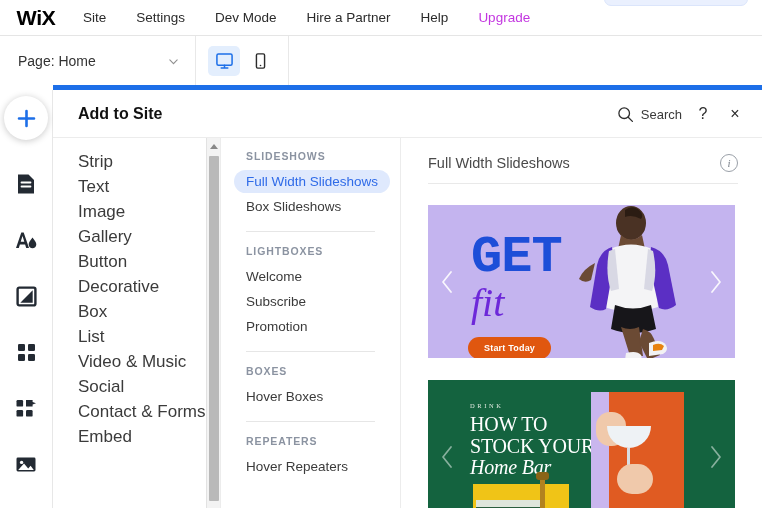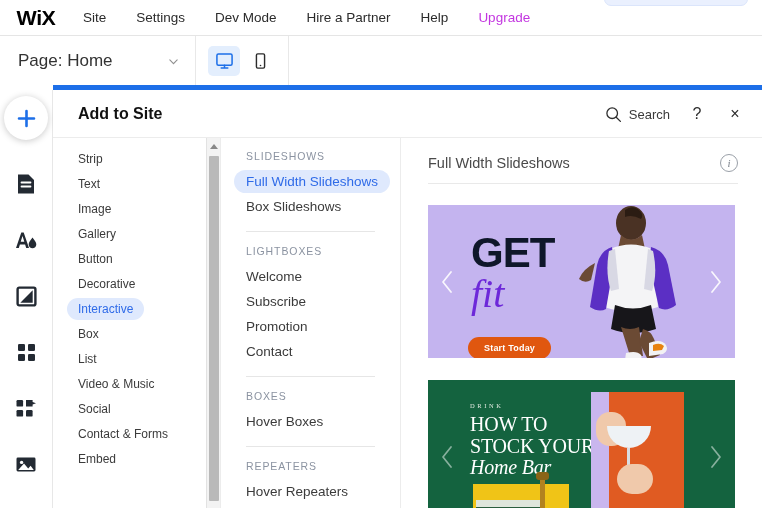--- a/index.html
+++ b/index.html
@@ -39,21 +39,21 @@
   
   .pagebar {
     position: absolute; left: 0; top: 36px; width: 762px; height: 50px;
     background: #fff; display: flex; align-items: center;
   }
   .page-select {
     display: flex; align-items: center; justify-content: space-between;
     width: 196px; height: 50px; padding: 0 16px 0 18px;
     border-right: 1px solid #e8e8e8; cursor: pointer;
   }
-  .page-select-label { font-size: 17px; color: #333; white-space: nowrap; }
+  .page-select-label { font-size: 14px; color: #333; white-space: nowrap; }
   .chev-down { width: 11px; height: 11px; opacity: .65; }
   .view-toggle {
     display: flex; align-items: center; gap: 4px; height: 50px;
     padding: 0 12px; border-right: 1px solid #e8e8e8;
   }
   .view-btn {
     width: 32px; height: 30px; border-radius: 5px;
     display: flex; align-items: center; justify-content: center; cursor: pointer;
   }
   .view-btn.active { background: #e3eefd; }
@@ -84,39 +84,39 @@
     position: absolute; left: 53px; top: 90px; width: 709px; height: 418px;
     background: #fff;
   }
   .panel-header {
     position: relative; height: 48px; display: flex; align-items: center;
     padding-left: 25px; border-bottom: 1px solid #ececec;
   }
   .panel-title { font-size: 16px; font-weight: 700; color: #111; }
   .panel-actions {
     position: absolute; right: 16px; top: 0; height: 48px;
-    display: flex; align-items: center; gap: 16px;
+    display: flex; align-items: center; gap: 10px;
   }
   .search-wrap { display: flex; align-items: center; gap: 7px; cursor: pointer; }
   .search-label { font-size: 13px; color: #3a3a3a; }
   .hdr-btn {
     width: 22px; height: 22px; display: flex; align-items: center;
     justify-content: center; font-size: 16px; color: #2e2e2e; cursor: pointer;
   }
 
   .panel-body { display: flex; height: 370px; }
 
   
   .cats {
     position: relative; width: 168px; height: 370px;
     border-right: 1px solid #ececec; padding-top: 10px;
   }
   .cat {
-    height: 25px; display: flex; align-items: flex-start;
-    padding: 0 10px 0 25px; font-size: 12px; color: #3b3b3b;
+    height: 25px; display: flex; align-items: flex-end;
+    padding: 0 10px 0 25px; font-size: 17px; color: #3b3b3b;
     cursor: pointer; white-space: nowrap;
   }
   .cat .pill {
     display: inline-flex; align-items: center; height: 22px;
     padding: 0 11px; margin-left: -11px; border-radius: 11px;
   }
   .cat.active .pill { background: #dfe9fd; color: #2f6be8; }
   .cat-scroll {
     position: absolute; right: 0; top: 0; width: 14px; height: 370px;
     background: #f3f3f3; border-left: 1px solid #e2e2e2;
@@ -130,21 +130,21 @@
     position: absolute; left: 2px; top: 18px; width: 10px; height: 345px;
     background: #b9b9b9; border-radius: 1px;
   }
 
   
   .subs {
     width: 180px; height: 370px; border-right: 1px solid #ececec;
     padding: 12px 0 0 0;
   }
   .sub-group-title {
-    font-size: 10.5px; font-weight: 400; letter-spacing: .9px;
+    font-size: 10.5px; font-weight: 700; letter-spacing: .9px;
     color: #8b93a1; padding: 0 0 7px 25px;
   }
   .sub-item {
     height: 25px; display: flex; align-items: center;
     padding-left: 25px; font-size: 13.5px; color: #3b3b3b; cursor: pointer;
   }
   .sub-item .pill {
     display: inline-flex; align-items: center; height: 23px;
     padding: 0 12px; margin-left: -12px; border-radius: 12px;
   }
@@ -174,22 +174,22 @@
     position: absolute; top: 50%; transform: translateY(-50%);
     width: 18px; height: 26px; z-index: 5; opacity: .9;
   }
   .nav-arrow.left { left: 10px; }
   .nav-arrow.right { right: 10px; }
 
   
   .slide-fit { width: 100%; height: 100%; background: #c4b4ef; position: relative; }
   .fit-text { position: absolute; left: 43px; top: 28px; }
   .fit-get {
-    font-size: 42px; font-weight: 800; color: #0f172a;
-    letter-spacing: -1px; line-height: .95;
+    font-size: 52px; font-weight: 800; color: #1d4ed8;
+    letter-spacing: -1px; line-height: .95; font-family: Liberation Mono, monospace;
   }
   .fit-fit {
     font-size: 40px; color: #6d28d9; font-style: italic;
     font-family: "Liberation Serif", serif; line-height: .95; margin-top: 2px;
   }
   .fit-btn {
     position: absolute; left: 40px; top: 112px;
     background: #e0570f; color: #fff; border-radius: 13px;
     font-size: 9px; font-weight: 700; padding: 6px 16px; letter-spacing: .2px; margin-top: 20px;
   }
@@ -375,23 +375,20 @@
           </div>
         <div class="cat">
             <span class="pill">Gallery</span>
           </div>
         <div class="cat">
             <span class="pill">Button</span>
           </div>
         <div class="cat">
             <span class="pill">Decorative</span>
           </div>
-        <div class="cat active">
-            <span class="pill">Interactive</span>
-          </div>
         <div class="cat">
             <span class="pill">Box</span>
           </div>
         <div class="cat">
             <span class="pill">List</span>
           </div>
         <div class="cat">
             <span class="pill">Video &amp; Music</span>
           </div>
         <div class="cat">
@@ -423,23 +420,20 @@
 
         <div class="sub-group-title">LIGHTBOXES</div>
         <div class="sub-item">
             <span class="pill">Welcome</span>
           </div>
         <div class="sub-item">
             <span class="pill">Subscribe</span>
           </div>
         <div class="sub-item">
             <span class="pill">Promotion</span>
-          </div>
-        <div class="sub-item">
-            <span class="pill">Contact</span>
           </div>
 
         <div class="sub-div"></div>
 
         <div class="sub-group-title">BOXES</div>
         <div class="sub-item">
             <span class="pill">Hover Boxes</span>
           </div>
 
         <div class="sub-div"></div>

